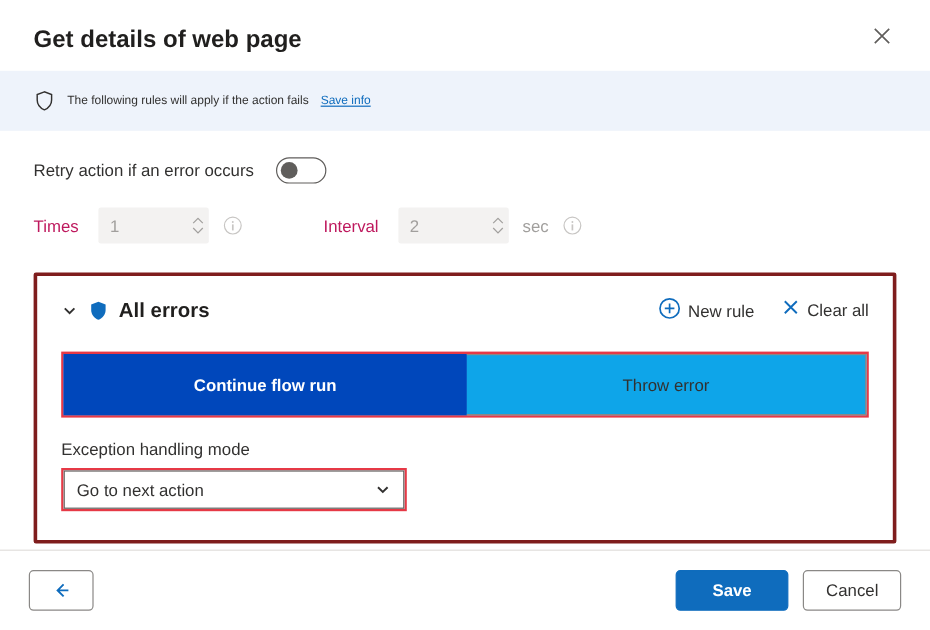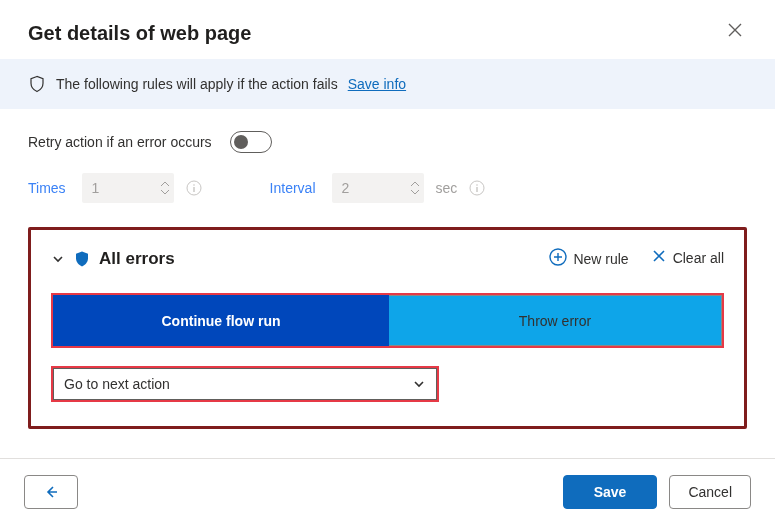--- a/index.html
+++ b/index.html
@@ -31,21 +31,21 @@
     cursor: pointer;
     padding: 4px;
     color: #605e5c;
   }
   .info-banner {
     background: #eef3fb;
     display: flex;
     align-items: center;
     gap: 10px;
     padding: 16px 28px;
-    font-size: 14px;
+    font-size: 10px;
     color: #323130;
   }
   .info-banner svg { flex-shrink: 0; }
   .info-banner a {
     color: #0f6cbd;
     text-decoration: underline;
   }
   .content {
     flex: 1;
     padding: 22px 28px 0 28px;
@@ -77,21 +77,21 @@
     background: #605e5c;
   }
   .params-row {
     display: flex;
     align-items: center;
     gap: 12px;
     color: #a19f9d;
     font-size: 14px;
     margin-bottom: 24px;
   }
-  .params-row .plabel { color: #3b82f6; margin-right: 4px; }
+  .params-row .plabel { color: #be185d; margin-right: 4px; }
   .num-input {
     display: flex;
     align-items: center;
     width: 92px;
     height: 30px;
     background: #f3f2f1;
     border-radius: 2px;
     padding: 0 4px 0 10px;
     color: #a19f9d;
   }
@@ -177,21 +177,21 @@
   }
   .field-label {
     font-size: 14px;
     color: #323130;
     margin-bottom: 8px;
     display: block;
   }
   .select-wrap {
     border: 2.5px solid #e63946;
     display: flex;
-    width: 388px;
+    width: 288px;
   }
   .select {
     flex: 1;
     height: 32px;
     border: 1px solid #605e5c;
     display: flex;
     align-items: center;
     justify-content: space-between;
     padding: 0 10px;
     cursor: pointer;
@@ -336,20 +336,21 @@
 
     <div class="seg-wrap">
       <div class="seg active">
         <span>Continue flow run</span>
       </div>
       <div class="seg inactive">
         <span>Throw error</span>
       </div>
     </div>
 
+    <span class="field-label">Exception handling mode</span>
     <div class="select-wrap">
       <div class="select">
         <span>Go to next action</span>
         <svg width="14" height="14" viewBox="0 0 14 14">
             <path d="M3 5 L7 9 L11 5" stroke="#323130" stroke-width="1.6" fill="none"></path>
           </svg>
       </div>
     </div>
 
   </div>

